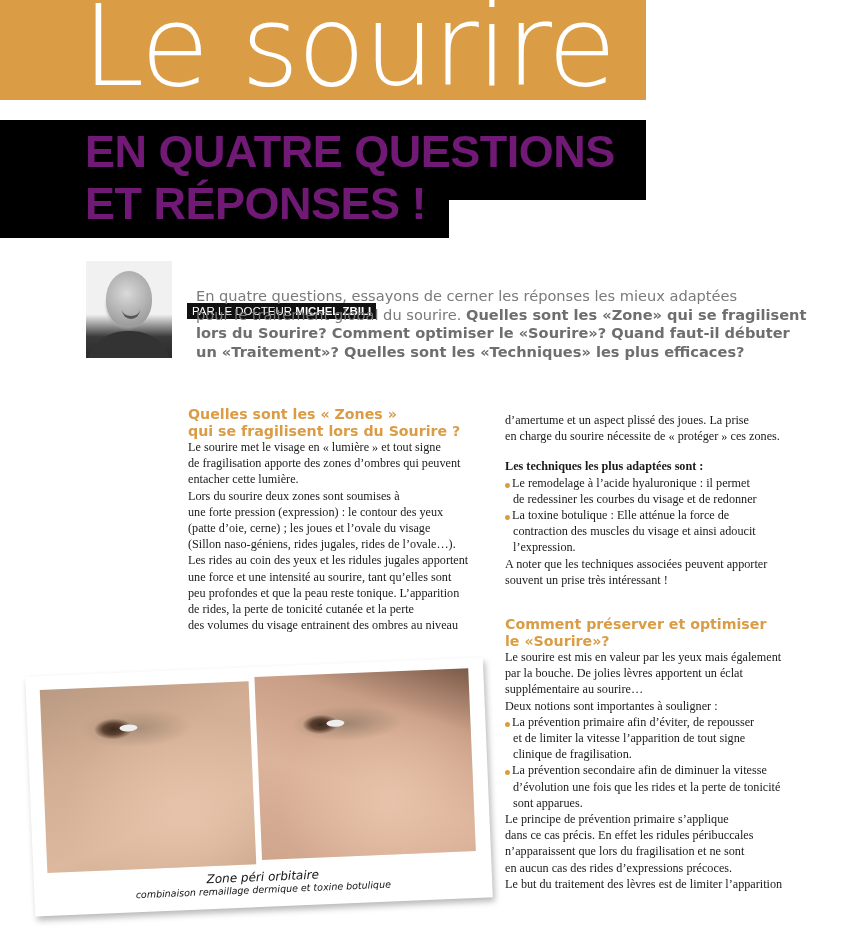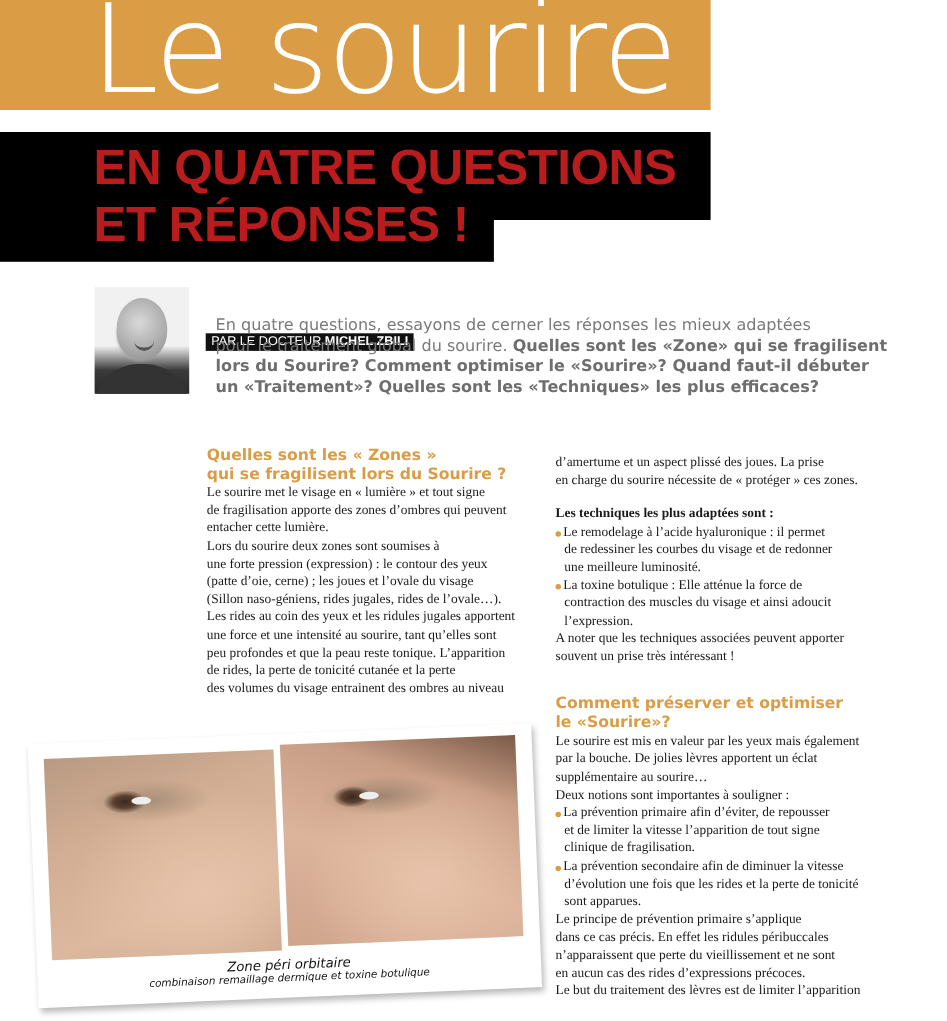--- a/index.html
+++ b/index.html
@@ -26,21 +26,21 @@
     background: #000000;
   }
   .banner-black-bottom {
     position: absolute; left: 0; top: 199px; width: 449px; height: 39px;
     background: #000000;
   }
   .banner-sub {
     position: absolute; left: 85px; top: 126px;
     font-family: "Liberation Sans", "DejaVu Sans", sans-serif;
     font-weight: bold; font-size: 45px; line-height: 52px;
-    color: #b91c1c; letter-spacing: -0.5px;
+    color: #701a75; letter-spacing: -0.5px;
     white-space: nowrap;
   }
   .banner-sub span { display: block; }
 
   .avatar {
     position: absolute; left: 86px; top: 261px; width: 86px; height: 97px;
     background: radial-gradient(ellipse 32px 36px at 48% 45%, #cfcfcf 0%, #a9a9a9 55%, rgba(0,0,0,0) 72%),
                 linear-gradient(to bottom, #f1f1f1 0%, #f1f1f1 55%, #3a3a3a 78%, #2a2a2a 100%);
     overflow: hidden;
   }
@@ -174,21 +174,20 @@
   <span class="p">des volumes du visage entrainent des ombres au niveau</span>
 </div>
 
 <div class="col col-right">
   <span class="p">d’amertume et un aspect plissé des joues. La prise</span>
   <span class="p">en charge du sourire nécessite de « protéger » ces zones.</span>
 
   <span class="subhead">Les techniques les plus adaptées sont :</span>
   <span class="bullet"><i class="dot"></i><span>Le remodelage à l’acide hyaluronique : il permet</span></span>
   <span class="bullet cont">de redessiner les courbes du visage et de redonner</span>
-  <span class="bullet cont">une meilleure luminosité.</span>
   <span class="bullet"><i class="dot"></i><span>La toxine botulique : Elle atténue la force de</span></span>
   <span class="bullet cont">contraction des muscles du visage et ainsi adoucit</span>
   <span class="bullet cont">l’expression.</span>
   <span class="p">A noter que les techniques associées peuvent apporter</span>
   <span class="p">souvent un prise très intéressant !</span>
 
   <div style="height:28px"></div>
 
   <span class="heading">Comment préserver et optimiser</span>
   <span class="heading">le «Sourire»?</span>
@@ -197,21 +196,21 @@
   <span class="p">supplémentaire au sourire…</span>
   <span class="p">Deux notions sont importantes à souligner :</span>
   <span class="bullet"><i class="dot"></i><span>La prévention primaire afin d’éviter, de repousser</span></span>
   <span class="bullet cont">et de limiter la vitesse l’apparition de tout signe</span>
   <span class="bullet cont">clinique de fragilisation.</span>
   <span class="bullet"><i class="dot"></i><span>La prévention secondaire afin de diminuer la vitesse</span></span>
   <span class="bullet cont">d’évolution une fois que les rides et la perte de tonicité</span>
   <span class="bullet cont">sont apparues.</span>
   <span class="p">Le principe de prévention primaire s’applique</span>
   <span class="p">dans ce cas précis. En effet les ridules péribuccales</span>
-  <span class="p">n’apparaissent que perte du vieillissement et ne sont</span>
+  <span class="p">n’apparaissent que lors du fragilisation et ne sont</span>
   <span class="p">en aucun cas des rides d’expressions précoces.</span>
   <span class="p">Le but du traitement des lèvres est de limiter l’apparition</span>
 </div>
 
 <div class="photo-card">
   <div class="photo photo-left">
     <div class="eye-white" style="left:78px; top:38px;"></div>
   </div>
   <div class="photo photo-right">
     <div class="eye-white" style="left:70px; top:46px;"></div>

